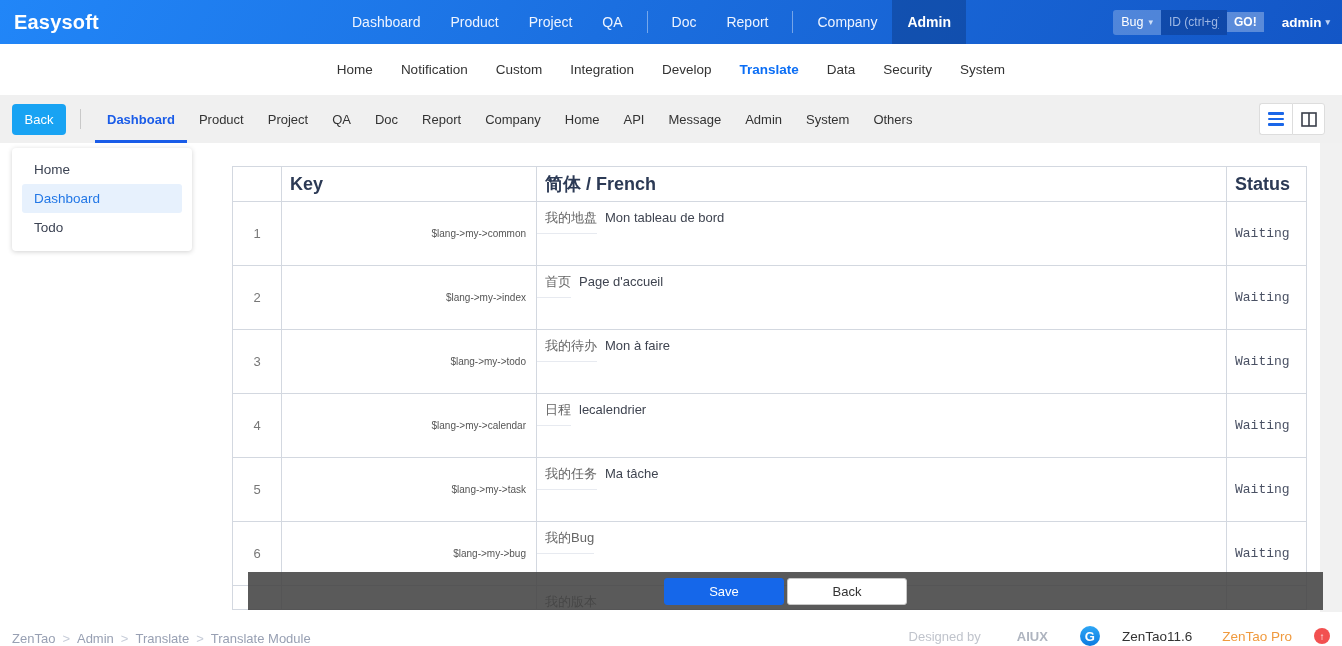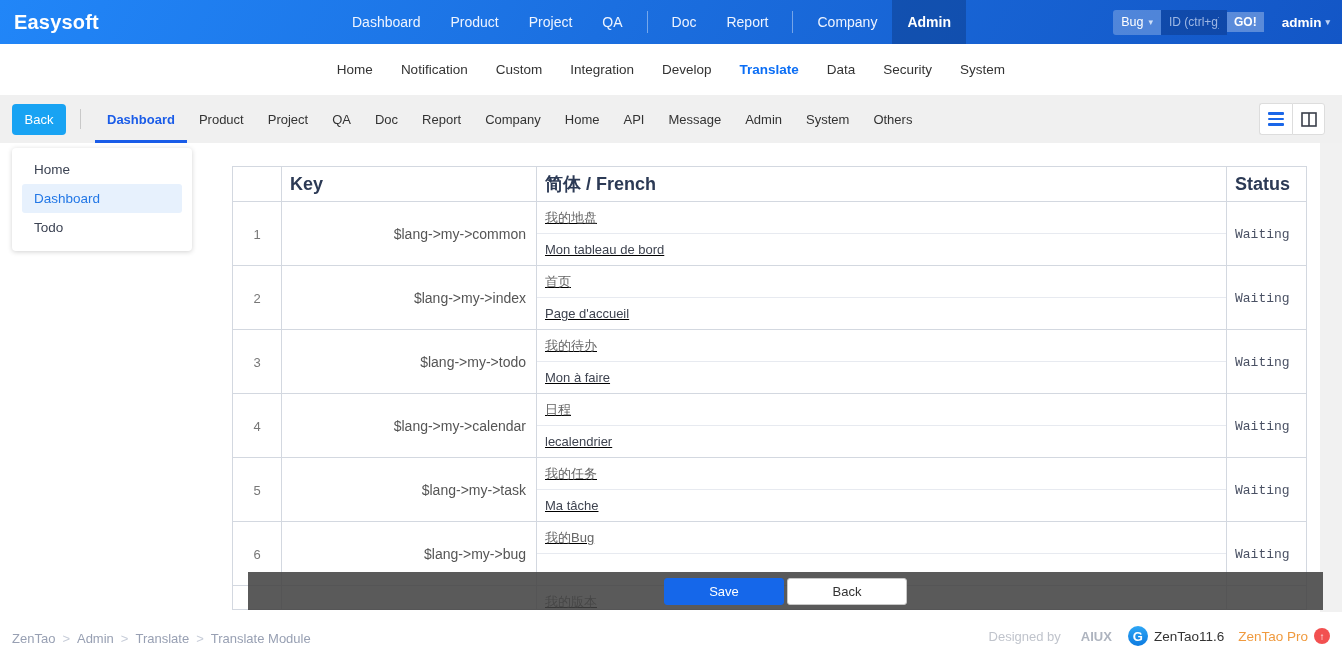--- a/index.html
+++ b/index.html
@@ -58,42 +58,42 @@
   .table-wrap { position:absolute; left:232px; top:23px; width:1075px; height:444px; overflow:hidden;
                 border:1px solid #d3d8e0; }
   .trow { display:grid; grid-template-columns:49px 255px 690px 79px; border-bottom:1px solid #d3d8e0; }
   .trow:last-child { border-bottom:none; }
   .thead { height:35px; }
   .thead .tc { display:flex; align-items:center; font-weight:bold; color:#2c3a55; font-size:18px; }
   .tc { border-right:1px solid #d3d8e0; padding-left:8px; }
   .tc:last-child { border-right:none; }
   .drow { height:64px; }
   .tc-idx { display:flex; align-items:center; justify-content:center; color:#777; font-size:13px; padding-left:0; }
-  .tc-key { display:flex; align-items:center; justify-content:flex-end; padding-right:10px; color:#555; font-size:14px; }
-  .tc-trans { padding-left:0; display:flex; flex-direction:column;text-decoration:underline; }
+  .tc-key { display:flex; align-items:center; justify-content:flex-end; padding-right:10px; color:#555; font-size:10px; }
+  .tc-trans { padding-left:0; display:flex; flex-direction:row; }
   .sub { height:32px; line-height:32px; padding-left:8px; font-size:13px; white-space:nowrap; overflow:hidden; }
   .sub-zh { color:#666; border-bottom:1px solid #e7eaf0; }
   .sub-fr { color:#3f4450; cursor:text; }
   .tc-status { display:flex; align-items:center; color:#4a5164; font-size:13px;font-family:Liberation Mono, monospace; }
 
   .action-bar { position:absolute; left:248px; top:429px; width:1075px; height:38px; background:rgba(66,66,66,.87);
                 display:flex; align-items:center; justify-content:center; gap:3px; z-index:5; }
   .btn-save { width:120px; height:27px; background:#1567ea; color:#fff; border:1px solid #1567ea; border-radius:3px;
               font-size:13px; cursor:pointer; font-family:"Liberation Sans",sans-serif; }
   .btn-back2 { width:120px; height:27px; background:#fff; color:#333; border:1px solid #c8c8c8; border-radius:3px;
                font-size:13px; cursor:pointer; font-family:"Liberation Sans",sans-serif; }
 
   .scroll-strip { position:absolute; left:1320px; top:0; width:22px; height:469px; background:#f1f1f1; }
 
   
   .footer { height:34px; display:flex; align-items:flex-end; justify-content:space-between; padding:0 12px; background:#fff; }
   .breadcrumb { display:flex; align-items:center; font-size:13px; color:#98a0b3; }
   .crumb { cursor:pointer; }
   .crumb-sep { margin:0 7px; color:#c6ccd8; }
-  .footer-right { display:flex; align-items:center; font-size:13px; }
+  .footer-right { display:flex; align-items:center; font-size:13px;gap:16px; }
   .designed { color:#c0c4cc; }
   .designer { color:#aeb4bf; font-weight:bold; margin-left:20px; }
   .zt-logo { width:20px; height:20px; border-radius:50%; background:linear-gradient(180deg,#2ea6f5,#0d7be0);
              color:#fff; font-weight:bold; font-size:13px; display:flex; align-items:center; justify-content:center;
              margin:0 6px 0 16px; }
   .zt-version { color:#333; font-size:13.5px; }
   .zt-pro { color:#f09a3e; font-size:13.5px; margin-left:14px; cursor:pointer; }
   .up-badge { width:16px; height:16px; border-radius:50%; background:#f25050; color:#fff; font-size:10px; font-weight:bold;
               display:flex; align-items:center; justify-content:center; margin-left:6px; cursor:pointer; }
 </style>

